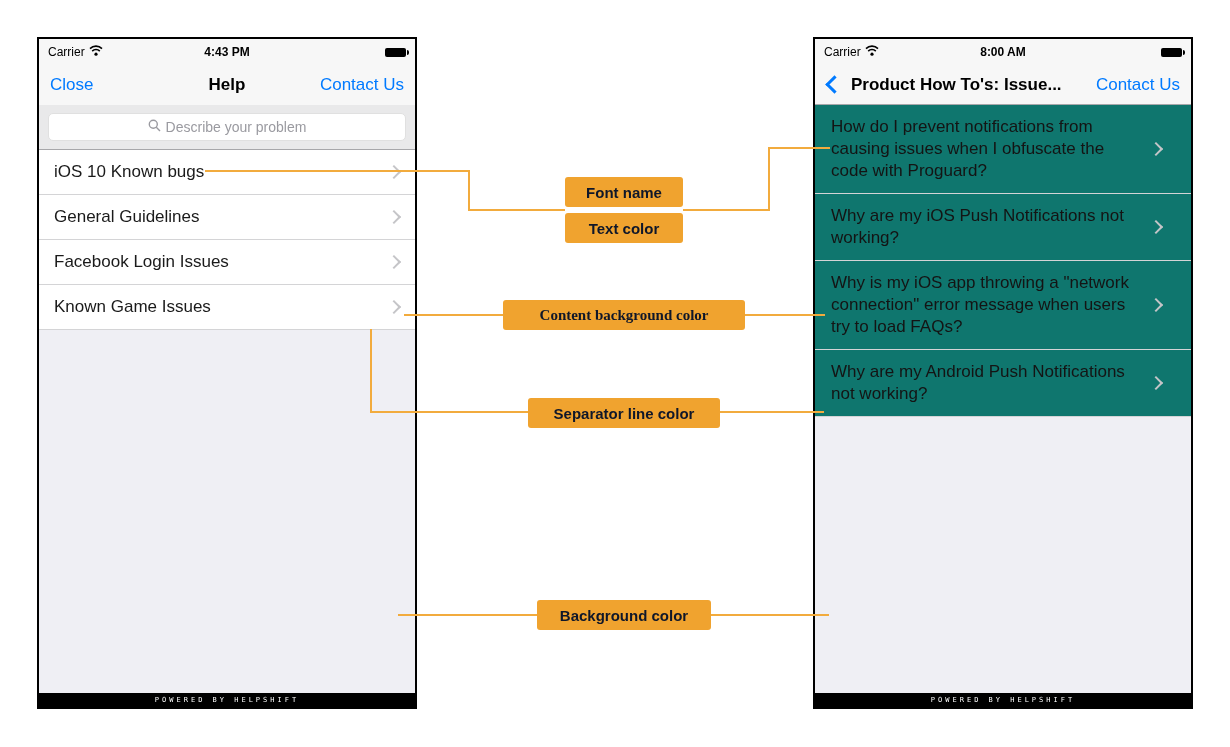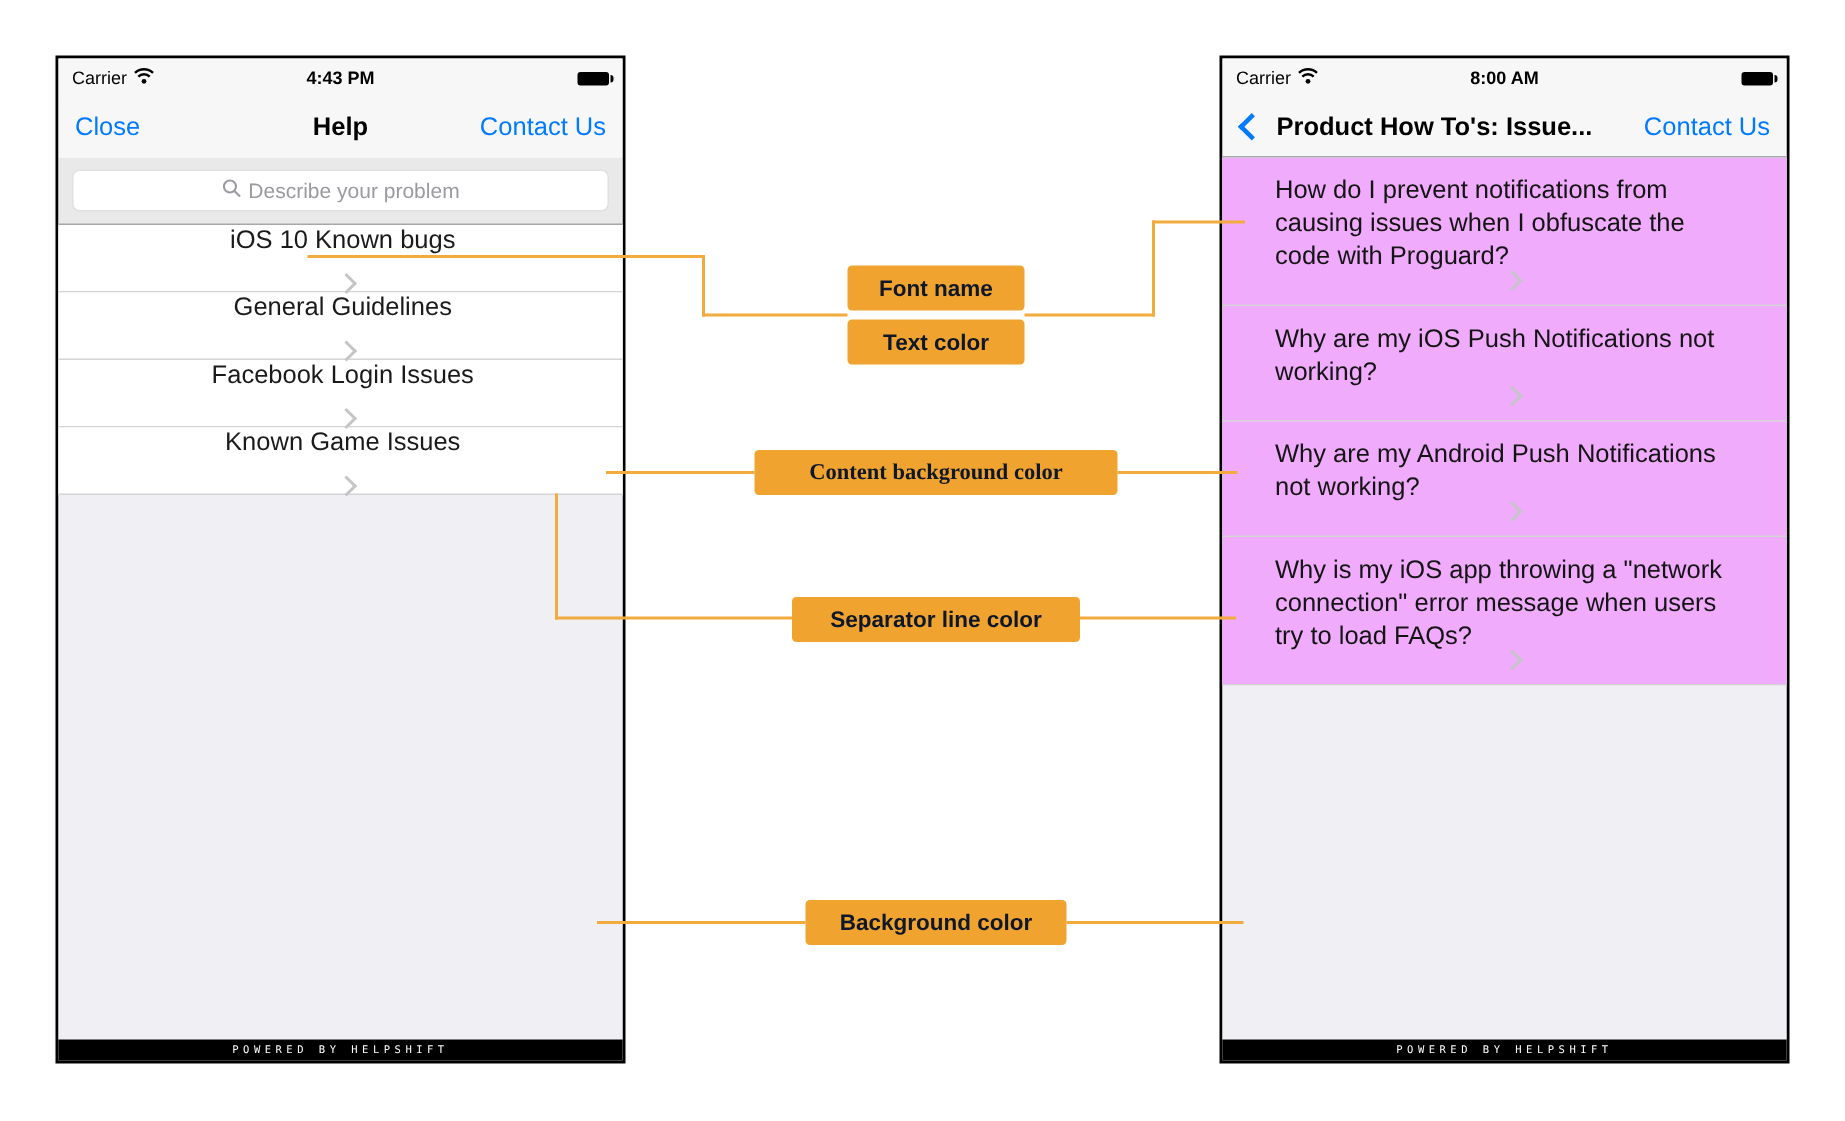--- a/index.html
+++ b/index.html
@@ -108,36 +108,34 @@
 
   
   .faq-list { background: #fff; flex: none; }
   .row {
     height: 45px;
     display: flex;
     align-items: center;
     padding: 0 12px 0 15px;
     border-bottom: 1px solid #d4d4d6;
     background: #fff;
-    flex-direction: column;
   }
   .row .label { flex: 1; font-size: 17px; color: #1a1a1a; }
   .chev {
     width: 10px; height: 10px; flex: none;
     border-top: 2px solid #c5c5c8; border-right: 2px solid #c5c5c8;
     transform: rotate(45deg);
     margin: 0 4px 0 8px;
   }
   .rrow {
     display: flex;
     align-items: center;
     padding: 11px 10px 11px 16px;
     border-bottom: 1px solid #d4d4d6;
-    background: #f0abfc;
-    flex-direction: column;
+    background: #0f766e;
   }
   .rrow .label {
     flex: 1; max-width: 312px;
     font-size: 17px; line-height: 22px; color: #141414;
   }
 
   .content-fill { flex: 1; background: #efeff4; }
 
   
   .powered {
@@ -276,25 +274,25 @@
   <div class="faq-list">
     <div class="rrow">
       <span class="label">How do I prevent notifications from causing issues when I obfuscate the code with Proguard?</span>
       <span class="chev"></span>
     </div>
     <div class="rrow">
       <span class="label">Why are my iOS Push Notifications not working?</span>
       <span class="chev"></span>
     </div>
     <div class="rrow">
+      <span class="label">Why is my iOS app throwing a "network connection" error message when users try to load FAQs?</span>
+      <span class="chev"></span>
+    </div>
+    <div class="rrow">
       <span class="label">Why are my Android Push Notifications not working?</span>
-      <span class="chev"></span>
-    </div>
-    <div class="rrow">
-      <span class="label">Why is my iOS app throwing a "network connection" error message when users try to load FAQs?</span>
       <span class="chev"></span>
     </div>
   </div>
 
   <div class="content-fill"></div>
 
   <div class="powered">POWERED BY HELPSHIFT</div>
 </div>
 
 <div id="callout-font-name" class="callout">Font name</div>

